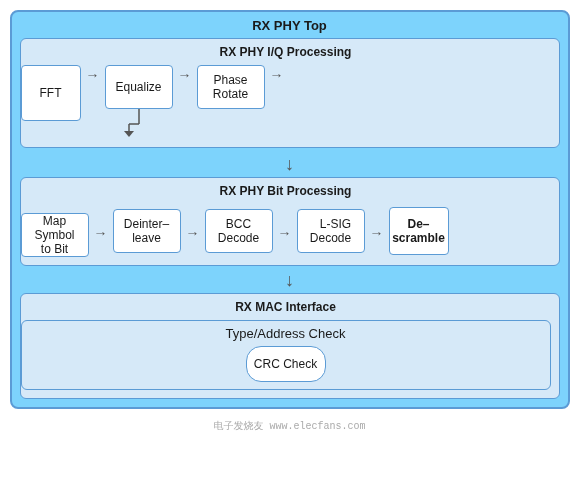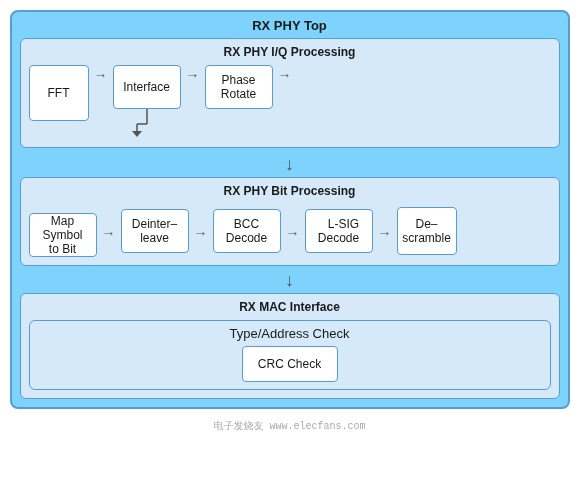--- a/index.html
+++ b/index.html
@@ -26,21 +26,21 @@
       font-size: 13px;
       font-weight: bold;
       color: #1a1a1a;
       margin-bottom: 5px;
     }
 
     .inner-box {
       border: 1.5px solid #5b9bd5;
       border-radius: 6px;
       background: #d6e9f8;
-      padding: 6px 8px 8px 8px;
+      padding: 6px 8px 8px 0;
       margin-bottom: 6px;
     }
 
     .inner-box-title {
       text-align: center;
       font-size: 12px;
       font-weight: bold;
       color: #1a1a1a;
       margin-bottom: 6px;
     }
@@ -125,21 +125,21 @@
     <div style="display:flex; align-items:flex-start; justify-content:flex-start;">
 
       <div class="block" style="width:55px; height:56px;">
         <span>FFT</span>
       </div>
 
       <div class="arrow-right">→</div>
 
       <div class="equalize-col">
         <div class="block" style="width:68px; height:44px;">
-          <span>Interface</span>
+          <span>Equalize</span>
         </div>
 
         <div style="display:flex; flex-direction:column; align-items:center; margin-top:0;">
           <svg width="30" height="30">
             <line x1="15" y1="0" x2="15" y2="15" stroke="#555" stroke-width="1.5"></line>
             <line x1="5" y1="15" x2="15" y2="15" stroke="#555" stroke-width="1.5"></line>
             <line x1="5" y1="15" x2="5" y2="22" stroke="#555" stroke-width="1.5"></line>
             <polygon points="0,22 10,22 5,28" fill="#555"></polygon>
           </svg>
 
@@ -181,36 +181,36 @@
         <span>BCC Decode</span>
       </div>
       <div class="arrow-right">→</div>
 
       <div class="block" style="width:68px; height:44px;text-align:right;">
         <span style="white-space:pre-line">L-SIG
 Decode</span>
       </div>
       <div class="arrow-right">→</div>
 
-      <div class="block" style="width:58px; height:48px;">
+      <div class="block" style="width:58px; height:48px;font-weight:bold;">
         <span style="white-space:pre-line">De–
 scramble</span>
       </div>
     </div>
   </div>
 
   <div class="between-arrow">↓</div>
 
   <div class="inner-box" style="margin-bottom:0;">
     <div class="inner-box-title">RX MAC Interface</div>
 
     <div class="mac-inner">
       <div class="mac-inner-title">Type/Address Check</div>
       <div class="crc-row">
-        <div class="block" style="width:96px; height:36px;">
+        <div class="block" style="width:80px; height:36px;border-radius:15px;">
           <span>CRC Check</span>
         </div>
       </div>
     </div>
   </div>
 
 </div>
 
 <div style="text-align:center; font-size:10px; color:#aaa; margin-top:2px;font-family:Liberation Mono, monospace;">电子发烧友 www.elecfans.com</div>
 

